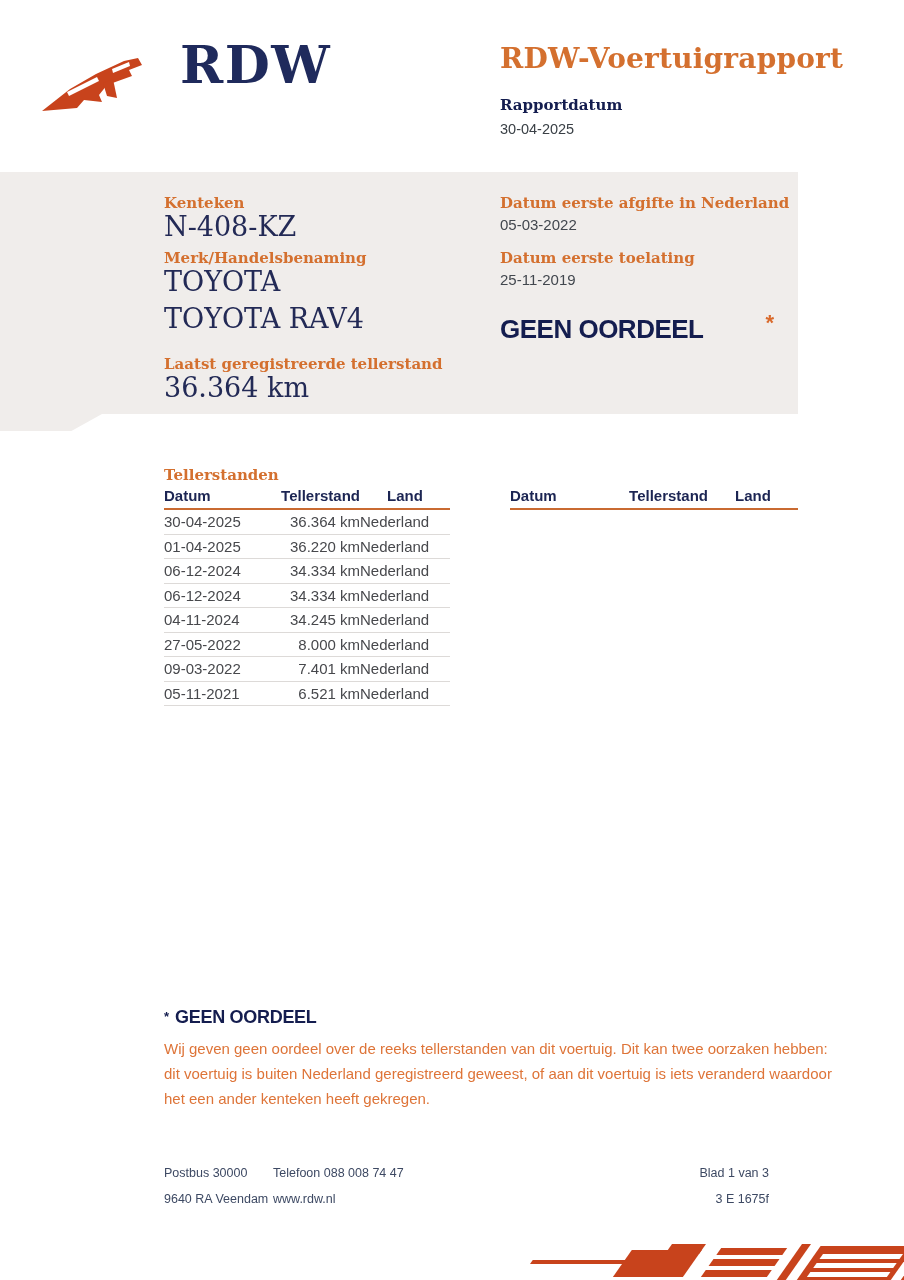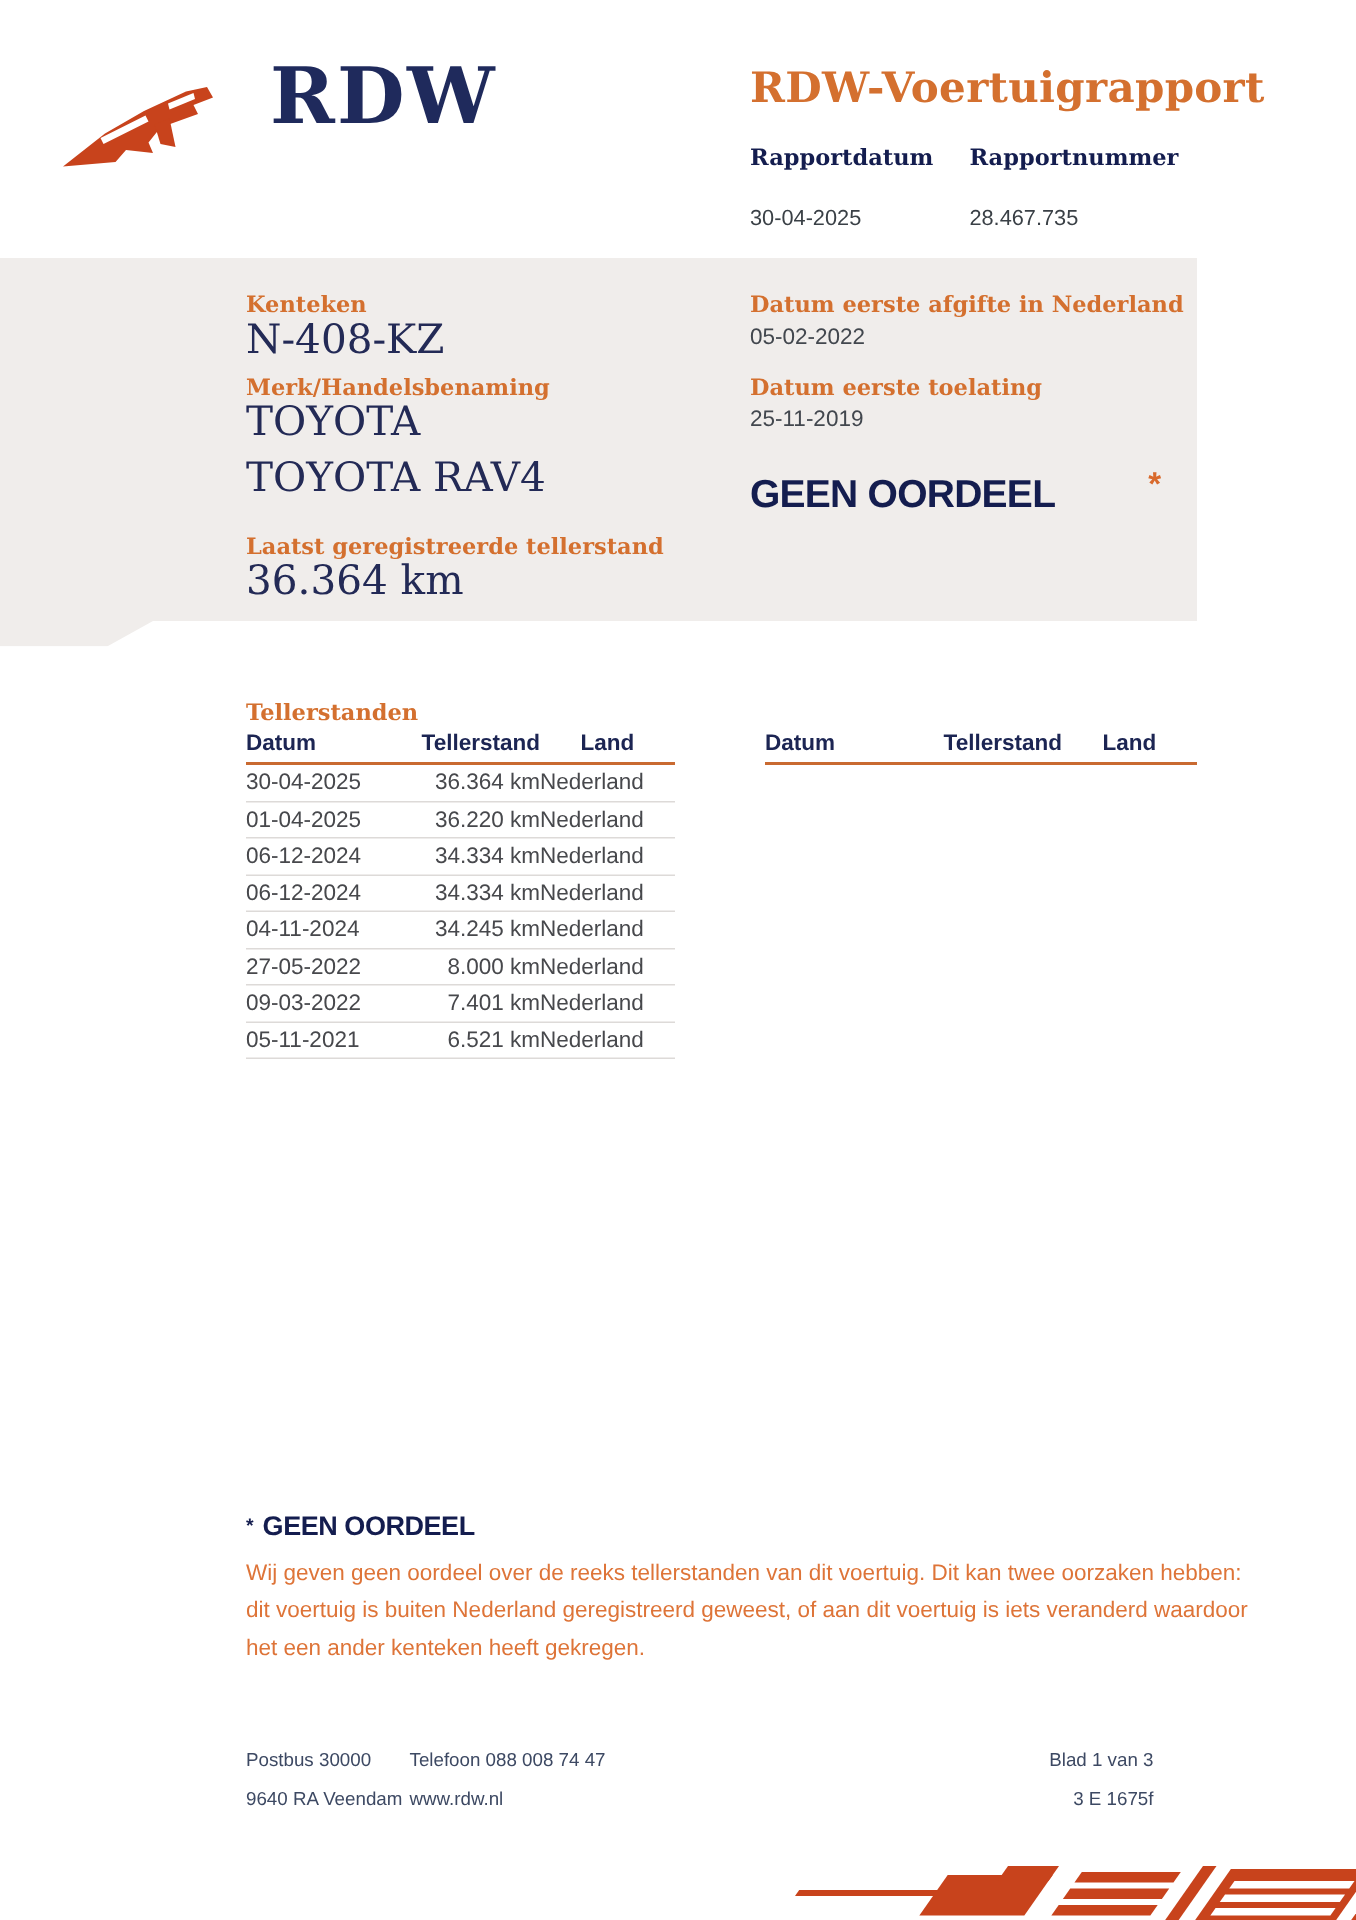--- a/index.html
+++ b/index.html
@@ -30,21 +30,21 @@
     position:absolute;left:180px;top:34px;
     font-family:"DejaVu Serif", serif;font-weight:bold;
     font-size:52px;color:var(--navy);letter-spacing:1.5px;
   }
   .report-title{
     position:absolute;left:500px;top:42px;
     font-family:"DejaVu Serif", serif;font-weight:bold;
     font-size:28px;color:var(--orange);letter-spacing:.2px;
   }
   .meta{position:absolute;left:500px;top:96px;display:flex;gap:24px;}
-  .meta .cell{display:flex;flex-direction:column;gap:24px;}
+  .meta .cell{display:flex;flex-direction:column;gap:7px;}
   .meta .lbl{
     font-family:"DejaVu Serif", serif;font-weight:bold;
     font-size:15px;color:var(--navy-dark);
   }
   .meta .val{font-size:14.5px;color:var(--meta-text);}
   
   .info-box{
     position:absolute;left:0;top:172px;width:798px;height:242px;
     background:var(--box-bg);
   }
@@ -136,44 +136,40 @@
   </div>
   <div class="logo-text">RDW</div>
 
   <div class="report-title">RDW-Voertuigrapport</div>
 
   <div class="meta">
     <div class="cell">
       <span class="lbl">Rapportdatum</span>
       <span class="val">30-04-2025</span>
     </div>
-    <div class="cell">
-      <span class="lbl">Rapportnummer</span>
-      <span class="val">28.467.735</span>
-    </div>
   </div>
 
   <div class="info-box">
     <div class="pos" style="left:164px;top:22px;">
       <span class="fld-label">Kenteken</span>
     </div>
     <div class="pos fld-big" style="left:164px;top:36px;">N-408-KZ</div>
     <div class="pos" style="left:164px;top:77px;">
       <span class="fld-label">Merk/Handelsbenaming</span>
     </div>
     <div class="pos fld-big" style="left:164px;top:91px;width:240px;">TOYOTA TOYOTA RAV4</div>
     <div class="pos" style="left:164px;top:183px;">
       <span class="fld-label">Laatst geregistreerde tellerstand</span>
     </div>
     <div class="pos fld-big" style="left:164px;top:197px;">36.364 km</div>
 
     <div class="pos" style="left:500px;top:22px;">
       <span class="fld-label">Datum eerste afgifte in Nederland</span>
     </div>
-    <div class="pos fld-date" style="left:500px;top:44px;">05-02-2022</div>
+    <div class="pos fld-date" style="left:500px;top:44px;">05-03-2022</div>
     <div class="pos" style="left:500px;top:77px;">
       <span class="fld-label">Datum eerste toelating</span>
     </div>
     <div class="pos fld-date" style="left:500px;top:99px;">25-11-2019</div>
 
     <div class="pos oordeel" style="left:500px;top:142px;">GEEN OORDEEL</div>
     <div class="pos oordeel-star" style="right:24px;top:138px;">*</div>
   </div>
   <div class="info-box-tab"></div>
 

